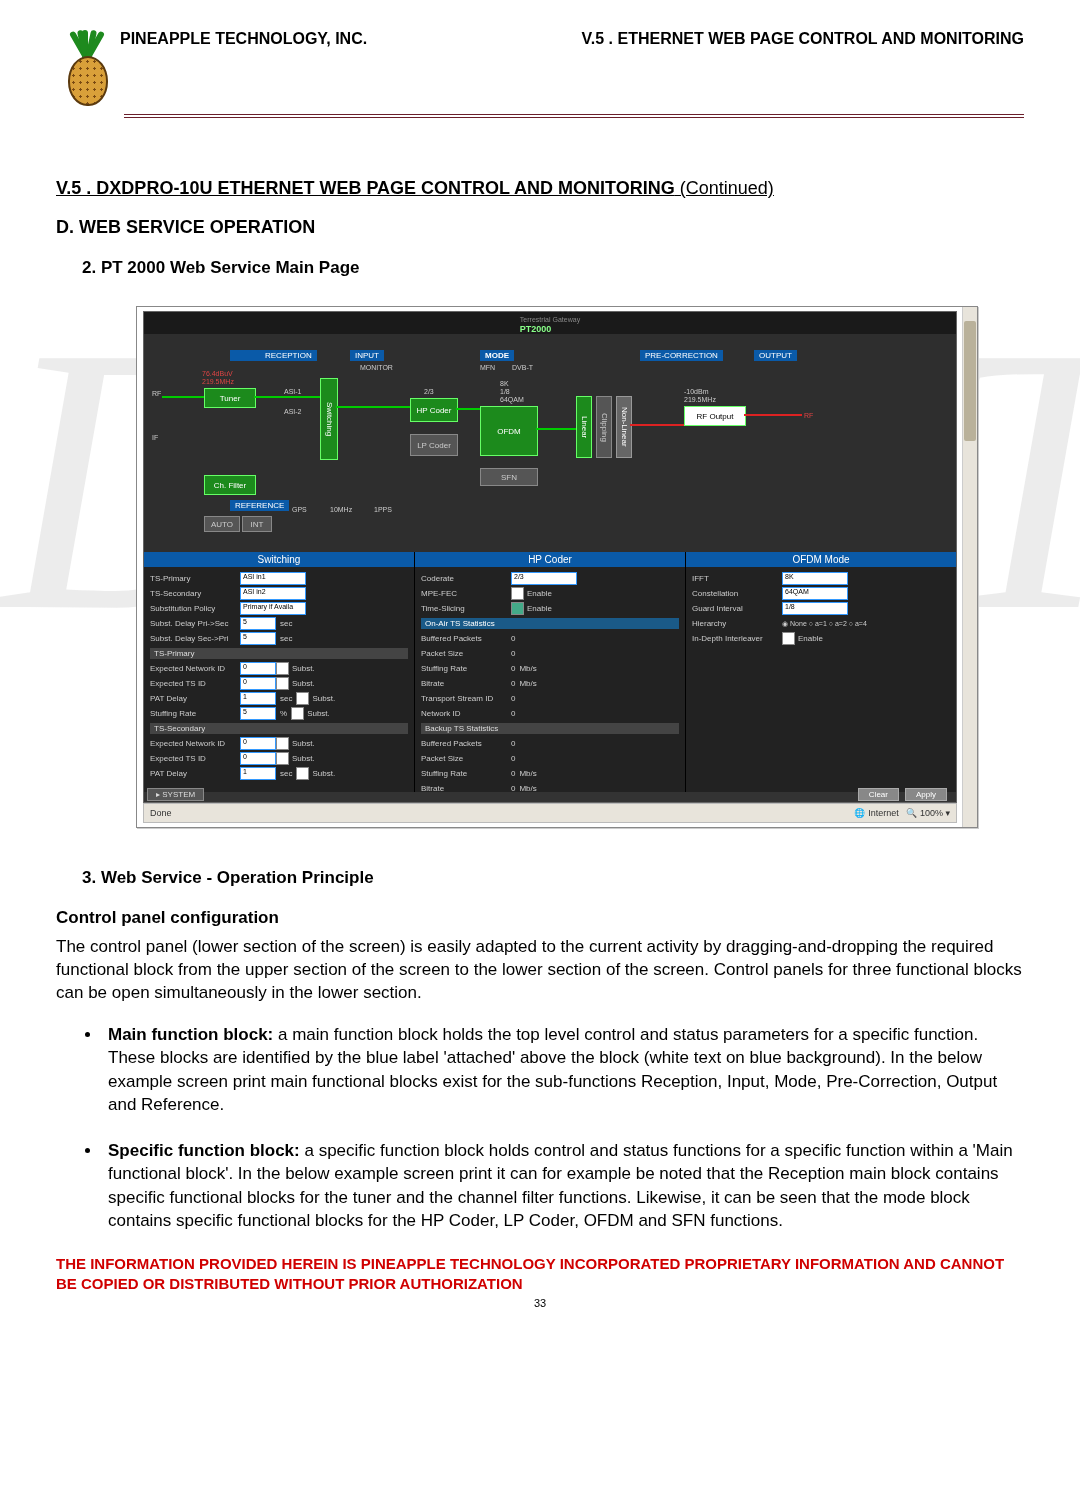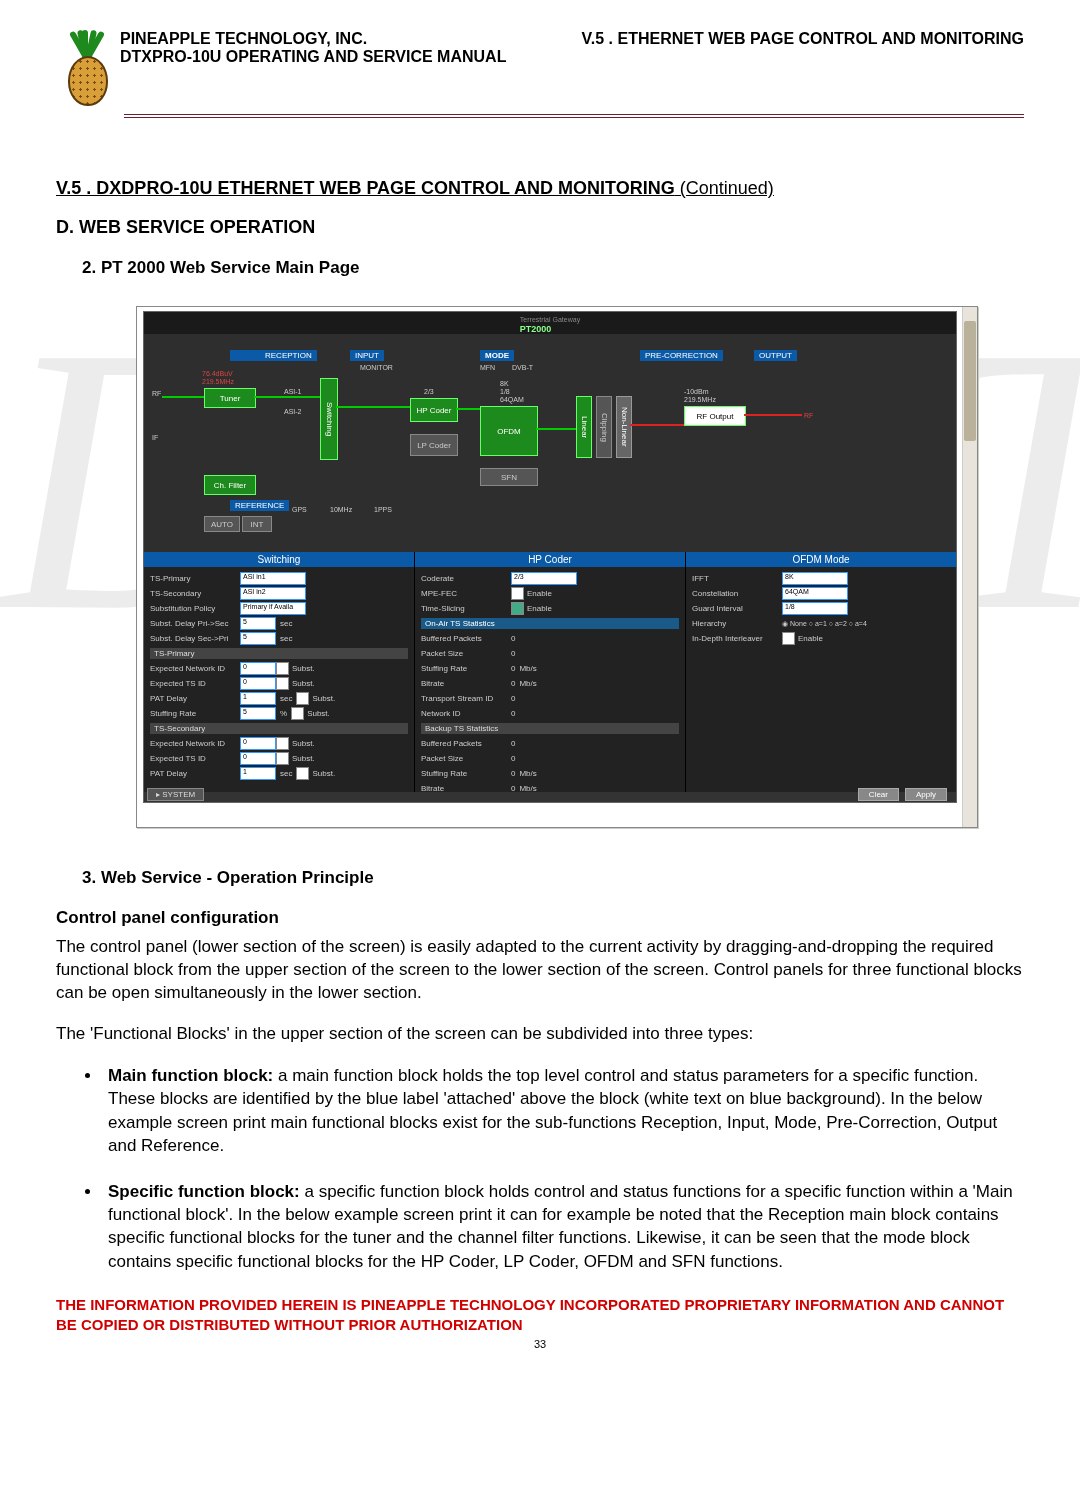--- a/index.html
+++ b/index.html
@@ -83,21 +83,20 @@
             <div class="pine-leaf l2"></div>
             <div class="pine-leaf"></div>
             <div class="pine-leaf l3"></div>
             <div class="pine-leaf l4"></div>
           <div class="pine-body"></div>
         </div>
       </div>
       <div class="header-text">
         <div class="header-left">
           <div>PINEAPPLE TECHNOLOGY, INC.</div>
-          <div>DTXPRO-10U OPERATING AND SERVICE MANUAL</div>
         </div>
         <div class="header-right">V.5 . ETHERNET WEB PAGE CONTROL AND MONITORING</div>
       </div>
     </div>
     <div class="rule"></div>
 
     <div class="section-title">
       <span>V.5 . DXDPRO-10U ETHERNET WEB PAGE CONTROL AND MONITORING</span><span class="cont"> (Continued)</span>
     </div>
 
@@ -351,27 +350,30 @@
             </div>
           </div>
         </div>
 
         <div class="sc-sys">▸ <span>SYSTEM</span></div>
         <div class="sc-bottom">
           <div class="sc-btn">Clear</div>
           <div class="sc-btn">Apply</div>
         </div>
 
+        <div class="sc-status">
+          <span>Done</span>
+          <span><span class="inet">Internet</span>&nbsp;&nbsp;&nbsp;🔍 <span>100%</span> ▾</span>
+        </div>
       </div>
     </div>
 
     <div class="sub-3">3.     Web Service - Operation Principle</div>
     <div class="cp-title">Control panel configuration</div>
     <p class="para">The control panel (lower section of the screen) is easily adapted to the current activity by dragging-and-dropping the required functional block from the upper section of the screen to the lower section of the screen. Control panels for three functional blocks can be open simultaneously in the lower section.</p>
-    <p class="para">The 'Functional Blocks' in the upper section of the screen can be subdivided into three types:</p>
 
     <ul class="bullets">
       <li><b>Main function block:</b><span> a main function block holds the top level control and status parameters for a specific function. These blocks are identified by the blue label 'attached' above the block (white text on blue background). In the below example screen print main functional blocks exist for the sub-functions Reception, Input, Mode, Pre-Correction, Output and Reference.</span></li>
       <li><b>Specific function block:</b><span> a specific function block holds control and status functions for a specific function within a 'Main functional block'. In the below example screen print it can for example be noted that the Reception main block contains specific functional blocks for the tuner and the channel filter functions. Likewise, it can be seen that the mode block contains specific functional blocks for the HP Coder, LP Coder, OFDM and SFN functions.</span></li>
     </ul>
 
     <div class="footer-red">THE INFORMATION PROVIDED HEREIN IS PINEAPPLE TECHNOLOGY INCORPORATED PROPRIETARY INFORMATION AND CANNOT BE COPIED OR DISTRIBUTED WITHOUT PRIOR AUTHORIZATION</div>
     <div class="pagenum">33</div>
   </div>
 </div>

